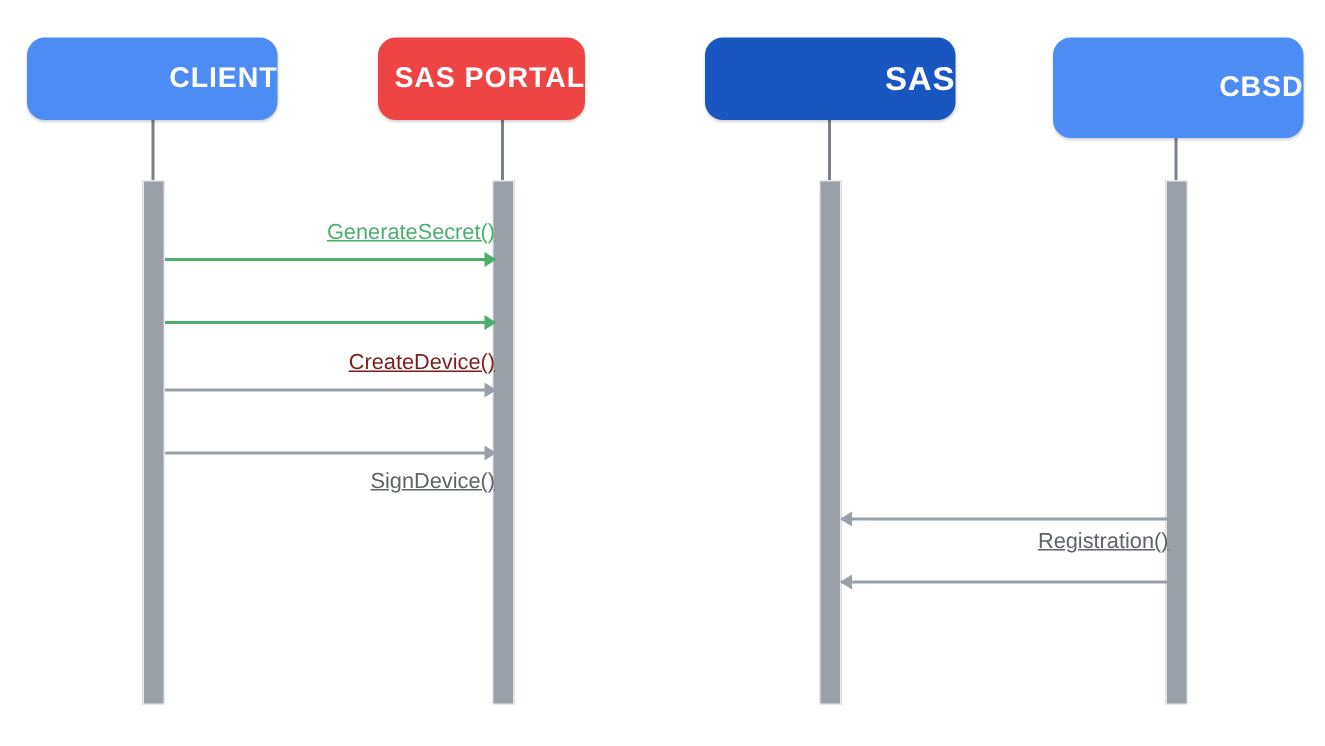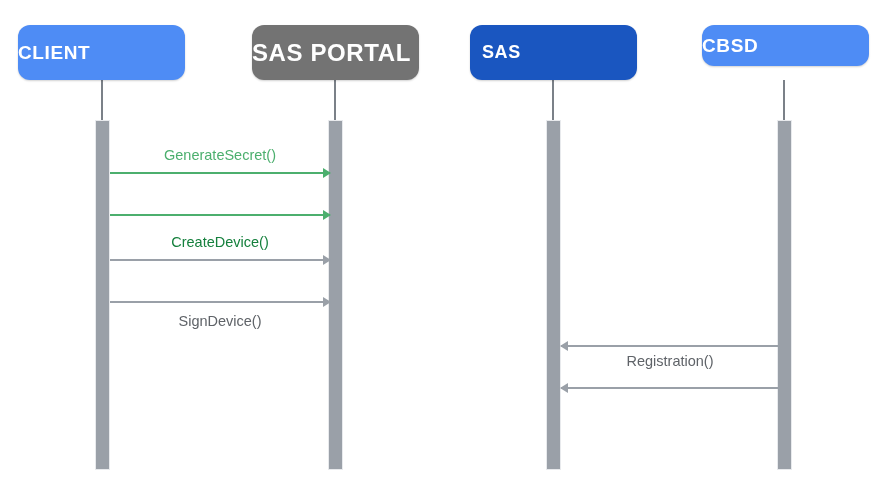--- a/index.html
+++ b/index.html
@@ -16,21 +16,21 @@
     width: 883px;
     height: 497px;
     background: #ffffff;
     overflow: hidden;
   }
   .actor-box {
     position: absolute;
     border-radius: 12px;
     display: flex;
     align-items: center;
-    justify-content: flex-start;
+    justify-content: flex-end;
     color: #ffffff;
     font-weight: bold;
     letter-spacing: 0.6px;
     box-shadow: 0 1px 2px rgba(0,0,0,0.18);
     box-sizing: border-box;
     user-select: none;
   }
   .actor-label {
     white-space: nowrap;
   }
@@ -46,22 +46,23 @@
     box-sizing: border-box;
   }
   .msg-line {
     position: absolute;
     height: 2px;
   }
   .msg-label {
     position: absolute;
     font-size: 14.5px;
     white-space: nowrap;
-    text-align: center;
+    text-align: right;
     user-select: none;
+    text-decoration: underline;
   }
   .arrow-head {
     position: absolute;
     width: 0;
     height: 0;
   }
   .arrow-head.right {
     border-top: 5px solid transparent;
     border-bottom: 5px solid transparent;
   }
@@ -78,37 +79,37 @@
     <div class="lifeline" style="left: 334px; top: 80px; height: 40px; background: rgb(123, 129, 136);"></div>
     <div class="lifeline" style="left: 552px; top: 80px; height: 40px; background: rgb(123, 129, 136);"></div>
     <div class="lifeline" style="left: 783px; top: 80px; height: 40px; background: rgb(123, 129, 136);"></div>
     <div class="activation" style="left: 95px; top: 120px; width: 15px; height: 350px; background: rgb(154, 160, 168);"></div>
     <div class="activation" style="left: 328px; top: 120px; width: 15px; height: 350px; background: rgb(154, 160, 168);"></div>
     <div class="activation" style="left: 546px; top: 120px; width: 15px; height: 350px; background: rgb(154, 160, 168);"></div>
     <div class="activation" style="left: 777px; top: 120px; width: 15px; height: 350px; background: rgb(154, 160, 168);"></div>
     <div class="actor-box" style="left: 18px; top: 25px; width: 167px; height: 55px; background: rgb(78, 140, 245); font-size: 19px;">
       <span class="actor-label">CLIENT</span>
     </div>
-    <div class="actor-box" style="left: 252px; top: 25px; width: 167px; height: 55px; background: #737373; font-size: 24px;">
+    <div class="actor-box" style="left: 252px; top: 25px; width: 138px; height: 55px; background: #ef4444; font-size: 19px;">
       <span class="actor-label">SAS PORTAL</span>
     </div>
-    <div class="actor-box" style="left: 470px; top: 25px; width: 167px; height: 55px; background: rgb(26, 86, 192); font-size: 18px; padding-left: 12px;">
+    <div class="actor-box" style="left: 470px; top: 25px; width: 167px; height: 55px; background: rgb(26, 86, 192); font-size: 22px; padding-left: 12px;">
       <span class="actor-label">SAS</span>
     </div>
-    <div class="actor-box" style="left: 702px; top: 25px; width: 167px; height: 41px; background: rgb(78, 140, 245); font-size: 19px;">
+    <div class="actor-box" style="left: 702px; top: 25px; width: 167px; height: 67px; background: rgb(78, 140, 245); font-size: 19px;">
       <span class="actor-label">CBSD</span>
     </div>
     <div class="msg-line" style="left: 110px; top: 172px; width: 220px; background: rgb(76, 175, 110);"></div>
     <div class="arrow-head right" style="top: 168px; left: 323px; border-left: 8px solid rgb(76, 175, 110);"></div>
     <div class="msg-label" style="left: 110px; width: 220px; top: 147px; color: rgb(76, 175, 110);">GenerateSecret()</div>
     <div class="msg-line" style="left: 110px; top: 214px; width: 220px; background: rgb(76, 175, 110);"></div>
     <div class="arrow-head right" style="top: 210px; left: 323px; border-left: 8px solid rgb(76, 175, 110);"></div>
     <div class="msg-line" style="left: 110px; top: 259px; width: 220px; background: rgb(154, 160, 168);"></div>
     <div class="arrow-head right" style="top: 255px; left: 323px; border-left: 8px solid rgb(154, 160, 168);"></div>
-    <div class="msg-label" style="left: 110px; width: 220px; top: 234px; color: #15803d;">CreateDevice()</div>
+    <div class="msg-label" style="left: 110px; width: 220px; top: 234px; color: #7f1d1d;">CreateDevice()</div>
     <div class="msg-line" style="left: 110px; top: 301px; width: 220px; background: rgb(154, 160, 168);"></div>
     <div class="arrow-head right" style="top: 297px; left: 323px; border-left: 8px solid rgb(154, 160, 168);"></div>
     <div class="msg-label" style="left: 110px; width: 220px; top: 277px; color: rgb(95, 99, 104); margin-top: 36px;">SignDevice()</div>
     <div class="msg-line" style="left: 561px; top: 345px; width: 218px; background: rgb(154, 160, 168);"></div>
     <div class="arrow-head left" style="top: 341px; left: 560px; border-right: 8px solid rgb(154, 160, 168);"></div>
     <div class="msg-label" style="left: 561px; width: 218px; top: 321px; color: rgb(95, 99, 104); margin-top: 32px;">Registration()</div>
     <div class="msg-line" style="left: 561px; top: 387px; width: 218px; background: rgb(154, 160, 168);"></div>
     <div class="arrow-head left" style="top: 383px; left: 560px; border-right: 8px solid rgb(154, 160, 168);"></div>
   </div>
 

